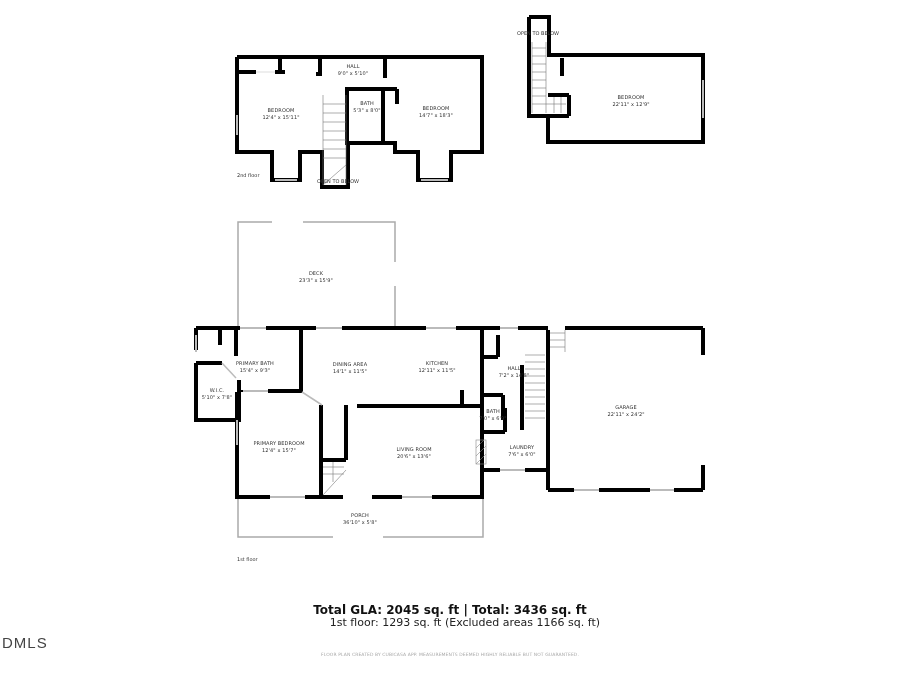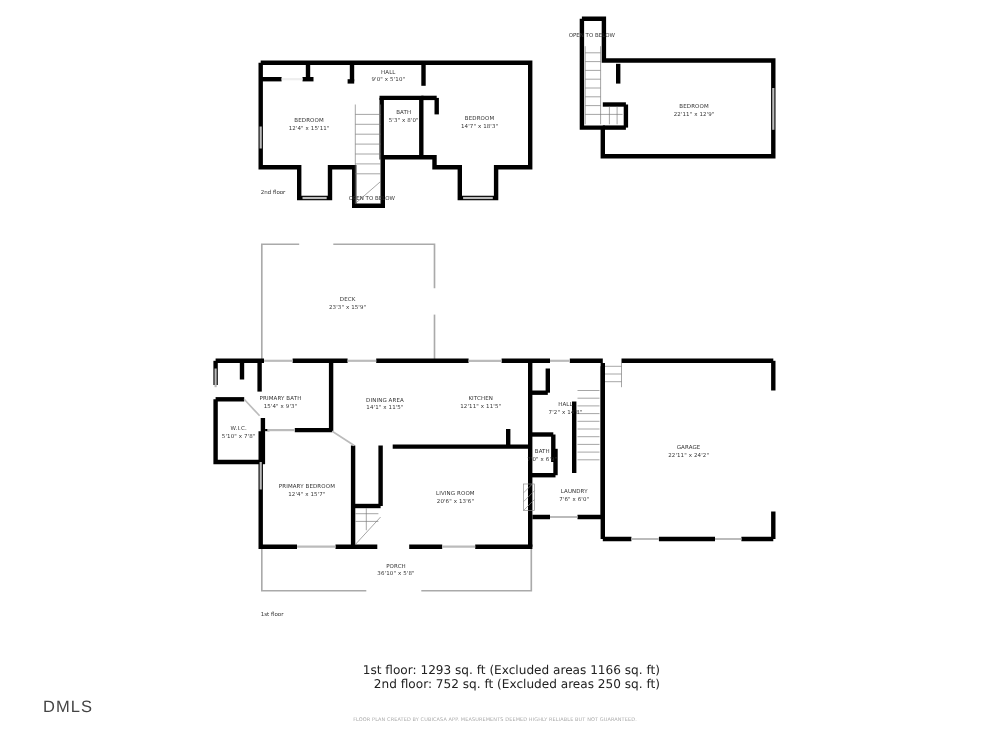--- a/index.html
+++ b/index.html
@@ -14,21 +14,21 @@
   .floor-label { position: absolute; font-size: 5px; color: #333;
                  font-family: "DejaVu Sans", sans-serif; }
   .summary { position: absolute; left: 300px; top: 604px; width: 300px; text-align: center; }
   .summary .l1 { font-weight: bold; font-size: 12px; line-height: 13px; color: #111;
                  font-family: "DejaVu Sans", sans-serif; }
   .summary .l2, .summary .l3 { font-size: 11px; line-height: 12px; color: #222;
                  font-family: "DejaVu Sans", sans-serif; text-align: right; }
   .disclaimer { position: absolute; left: 250px; top: 652px; width: 400px; text-align: center;
                 font-size: 4.5px; color: #aaa; font-family: "DejaVu Sans", sans-serif; letter-spacing: 0.1px; }
   .logo { position: absolute; left: 2px; top: 634px; font-size: 15px; color: #444;
-          font-family: "Liberation Sans", sans-serif; font-weight: 300; letter-spacing: 1px; margin-left: 37px; }
+          font-family: "Liberation Sans", sans-serif; font-weight: 300; letter-spacing: 1px; }
   .otb { position: absolute; font-size: 5px; color: #333; font-family: "DejaVu Sans", sans-serif;
          transform: translate(-50%, -50%); white-space: nowrap; }
 </style>
 </head>
 <body>
 
 <svg class="plan" width="900" height="675" viewBox="0 0 900 675">
 
   <g fill="none" stroke="#000" stroke-width="4" stroke-linejoin="miter">
 
@@ -272,17 +272,17 @@
 <div class="rl" style="left:414px; top:453px;">
   <span class="nm">LIVING ROOM</span>
   <span class="dm">20'6" x 13'6"</span>
 </div>
 <div class="rl" style="left:360px; top:519px;">
   <span class="nm">PORCH</span>
   <span class="dm">36'10" x 5'8"</span>
 </div>
 
 <div class="summary">
+  <div class="l1">Total GLA: 2045 sq. ft | Total: 3436 sq. ft</div>
   <div class="l2">1st floor: 1293 sq. ft (Excluded areas 1166 sq. ft)</div>
-  <div class="l3">2nd floor: 752 sq. ft (Excluded areas 250 sq. ft)</div>
 </div>
 <div class="disclaimer">FLOOR PLAN CREATED BY CUBICASA APP. MEASUREMENTS DEEMED HIGHLY RELIABLE BUT NOT GUARANTEED.</div>
 <div class="logo">DMLS</div>
 
 </body></html>

